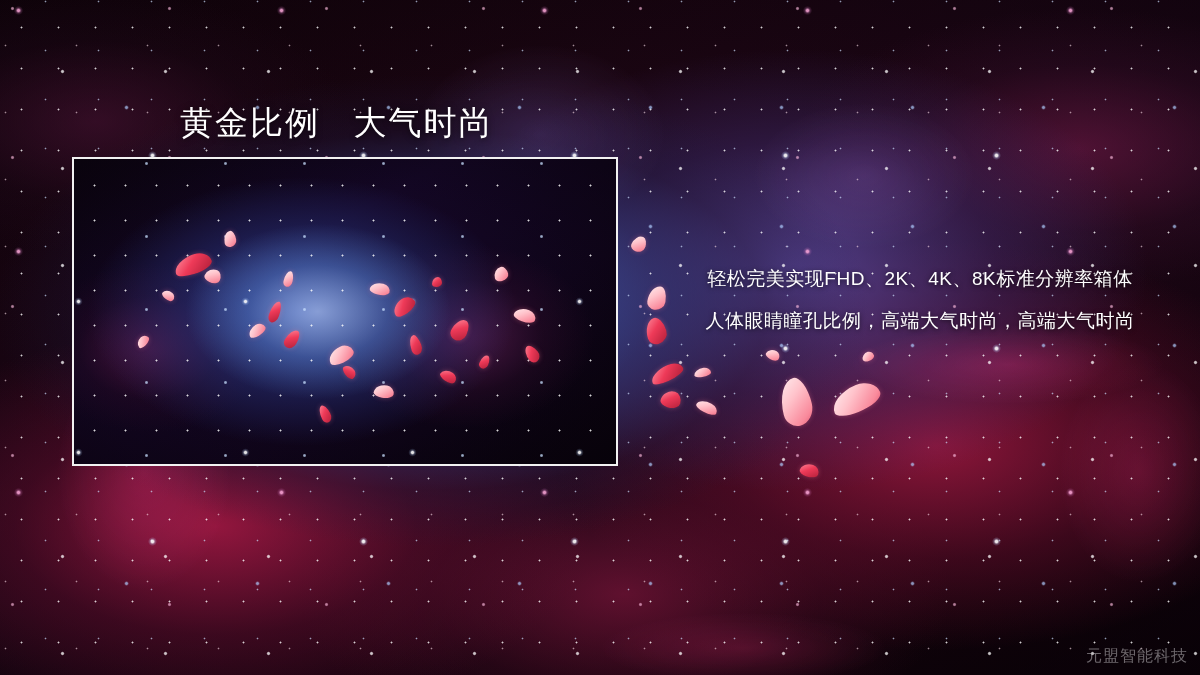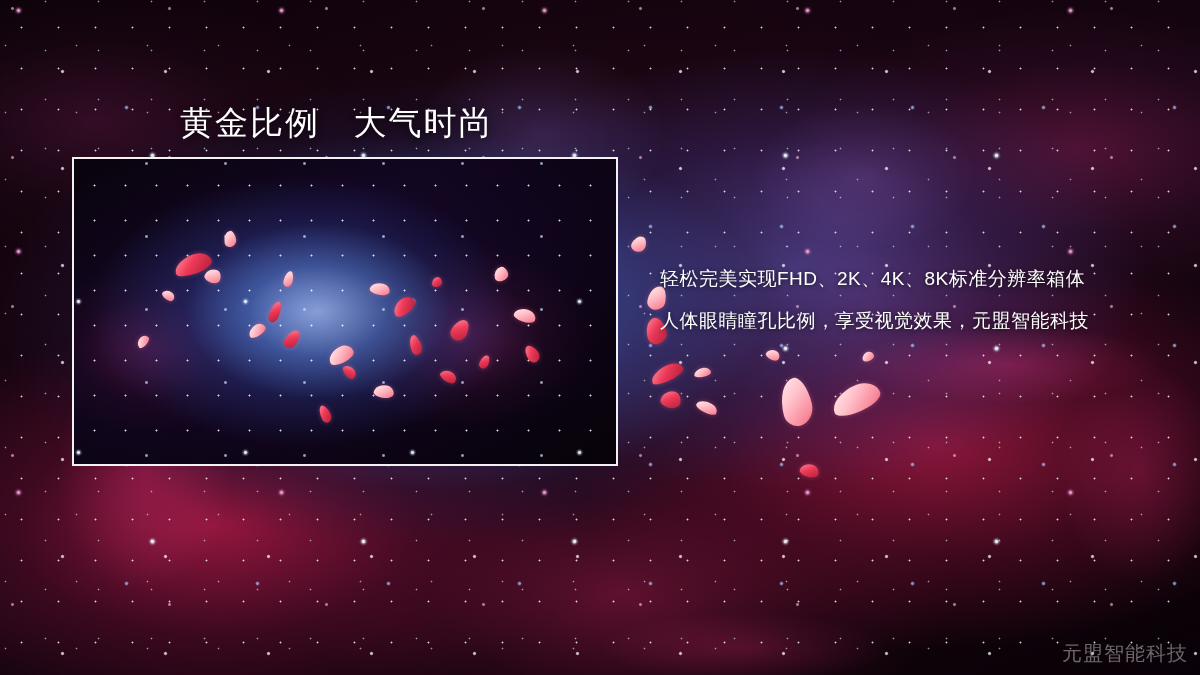--- a/index.html
+++ b/index.html
@@ -158,27 +158,28 @@
     top: 258px;
     width: 520px;
   }
   .body-line {
     font-size: 19px;
     line-height: 42px;
     letter-spacing: 0.5px;
     color: #ffffff;
     white-space: pre;
     text-shadow: 0 1px 5px rgba(0,0,0,0.7);
+    text-align: center;
   }
 
   #watermark {
     position: absolute;
     right: 12px;
     bottom: 8px;
-    font-size: 20px;
+    font-size: 16px;
     letter-spacing: 1px;
     color: rgba(190,185,190,0.55);
     white-space: pre;
   }
 </style>
 </head>
 <body>
 
 <div id="slide">
 
@@ -230,18 +231,18 @@
       <div class="petal deep" style="left: 800px; top: 464px; width: 19px; height: 13px; transform: rotate(18deg);"></div>
       <div class="petal pale" style="left: 766px; top: 350px; width: 14px; height: 10px; transform: rotate(30deg);"></div>
       <div class="petal pale" style="left: 862px; top: 352px; width: 12px; height: 9px; transform: rotate(-18deg);"></div>
       <div class="petal pale" style="left: 648px; top: 286px; width: 18px; height: 24px; transform: rotate(10deg);"></div>
       <div class="petal deep" style="left: 646px; top: 318px; width: 20px; height: 26px; transform: rotate(-18deg);"></div>
       <div class="petal pale" style="left: 632px; top: 236px; width: 14px; height: 16px; transform: rotate(22deg);"></div>
     </div>
 
   <div id="body-text">
     <div class="body-line">轻松完美实现FHD、2K、4K、8K标准分辨率箱体</div>
-    <div class="body-line">人体眼睛瞳孔比例，享受视觉效果，元盟智能科技</div>
+    <div class="body-line">人体眼睛瞳孔比例，高端大气时尚，高端大气时尚</div>
   </div>
 
   <div id="watermark">元盟智能科技</div>
 
 </div>
 
 </body></html>

